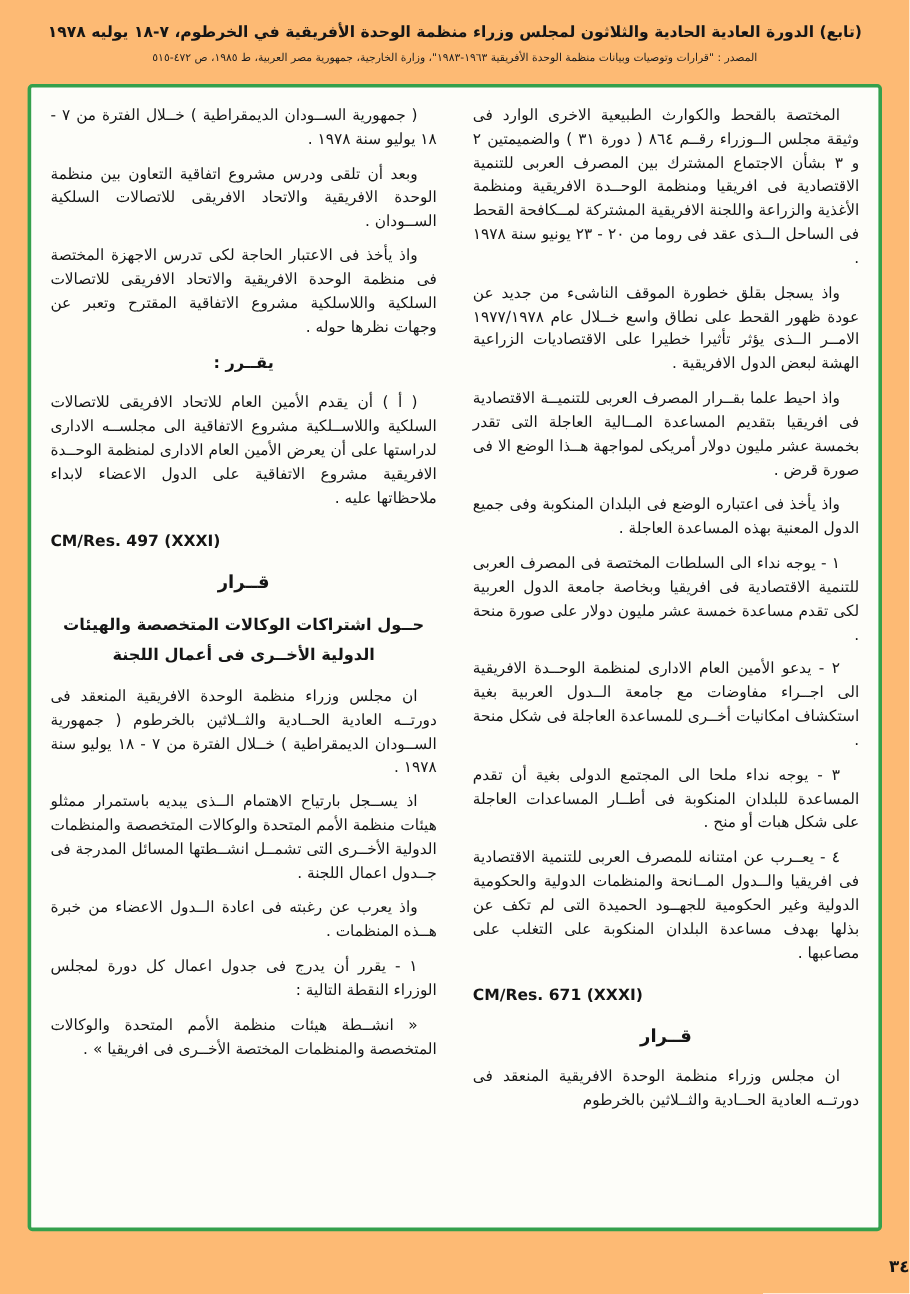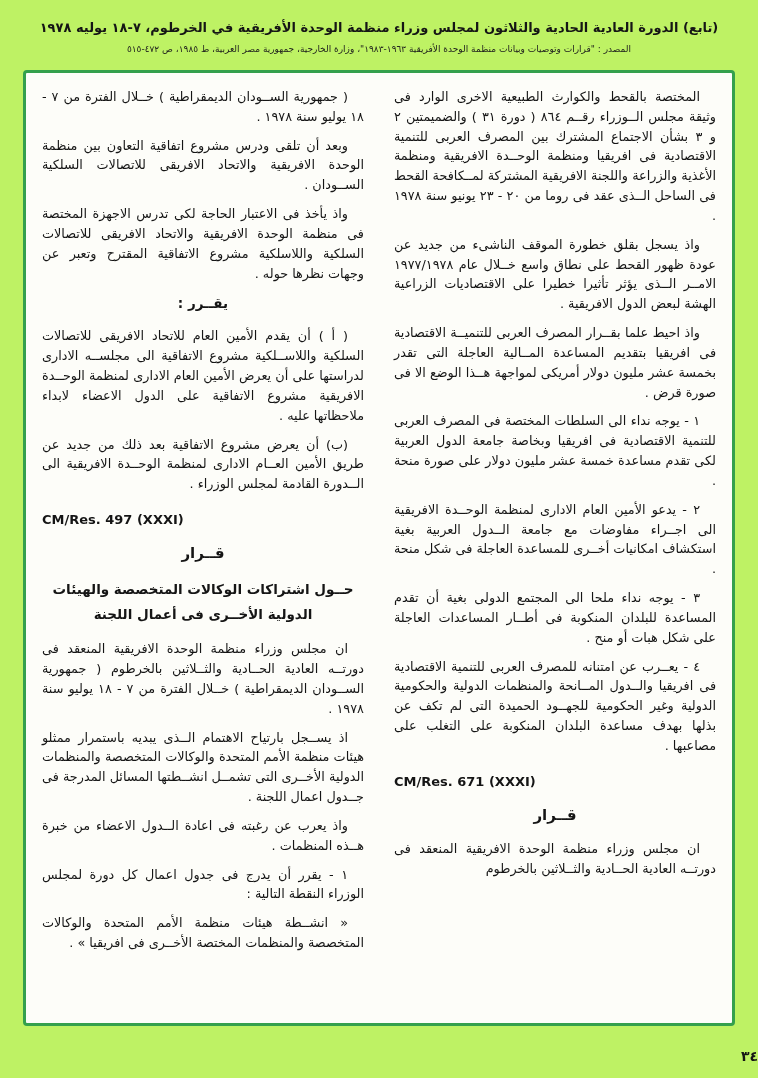--- a/index.html
+++ b/index.html
@@ -6,21 +6,21 @@
   html,body { background:#ffffff; }
   body {
     width:758px; height:1078px;
     font-family:"DejaVu Sans", sans-serif;
     color:#151515;
     direction:rtl;
   }
   .page {
     position:relative;
     width:758px; height:1078px;
-    background:#bef264;
+    background:#fdba74;
     padding:10px 16px 0;
     overflow:hidden;
   }
   
   .hdr { text-align:center; padding-top:8px; }
   .hdr-line1 {
     font-weight:bold;
     font-size:13px;
     line-height:1.5;
   }
@@ -102,36 +102,36 @@
     <div class="hdr-line1">(تابع) الدورة العادية الحادية والثلاثون لمجلس وزراء منظمة الوحدة الأفريقية في الخرطوم، ٧-١٨ يوليه ١٩٧٨</div>
     <div class="hdr-line2">المصدر : "قرارات وتوصيات وبيانات منظمة الوحدة الأفريقية ١٩٦٣-١٩٨٣"، وزارة الخارجية، جمهورية مصر العربية، ط ١٩٨٥، ص ٤٧٢-٥١٥</div>
   </header>
 
   <div class="frame">
 
     <section class="col">
       <p class="para">المختصة بالقحط والكوارث الطبيعية الاخرى الوارد فى وثيقة مجلس الــوزراء رقــم ٨٦٤ ( دورة ٣١ ) والضميمتين ٢ و ٣ بشأن الاجتماع المشترك بين المصرف العربى للتنمية الاقتصادية فى افريقيا ومنظمة الوحــدة الافريقية ومنظمة الأغذية والزراعة واللجنة الافريقية المشتركة لمــكافحة القحط فى الساحل الــذى عقد فى روما من ٢٠ - ٢٣ يونيو سنة ١٩٧٨ .</p>
       <p class="para">واذ يسجل بقلق خطورة الموقف الناشىء من جديد عن عودة ظهور القحط على نطاق واسع خــلال عام ١٩٧٧/١٩٧٨ الامــر الــذى يؤثر تأثيرا خطيرا على الاقتصاديات الزراعية الهشة لبعض الدول الافريقية .</p>
       <p class="para">واذ احيط علما بقــرار المصرف العربى للتنميــة الاقتصادية فى افريقيا بتقديم المساعدة المــالية العاجلة التى تقدر بخمسة عشر مليون دولار أمريكى لمواجهة هــذا الوضع الا فى صورة قرض .</p>
+      <p class="para">واذ يأخذ فى اعتباره الوضع فى البلدان المنكوبة وفى جميع الدول المعنية بهذه المساعدة العاجلة .</p>
       <p class="para">١ - يوجه نداء الى السلطات المختصة فى المصرف العربى للتنمية الاقتصادية فى افريقيا وبخاصة جامعة الدول العربية لكى تقدم مساعدة خمسة عشر مليون دولار على صورة منحة .</p>
       <p class="para">٢ - يدعو الأمين العام الادارى لمنظمة الوحــدة الافريقية الى اجــراء مفاوضات مع جامعة الــدول العربية بغية استكشاف امكانيات أخــرى للمساعدة العاجلة فى شكل منحة .</p>
       <p class="para">٣ - يوجه نداء ملحا الى المجتمع الدولى بغية أن تقدم المساعدة للبلدان المنكوبة فى أطــار المساعدات العاجلة على شكل هبات أو منح .</p>
       <p class="para">٤ - يعــرب عن امتنانه للمصرف العربى للتنمية الاقتصادية فى افريقيا والــدول المــانحة والمنظمات الدولية والحكومية الدولية وغير الحكومية للجهــود الحميدة التى لم تكف عن بذلها بهدف مساعدة البلدان المنكوبة على التغلب على مصاعبها .</p>
       <p class="res-ref">CM/Res. 671 (XXXI)</p>
       <h2 class="res-title">قــرار</h2>
       <p class="para">ان مجلس وزراء منظمة الوحدة الافريقية المنعقد فى دورتــه العادية الحــادية والثــلاثين بالخرطوم</p>
     </section>
 
     <section class="col">
       <p class="para">( جمهورية الســودان الديمقراطية ) خــلال الفترة من ٧ - ١٨ يوليو سنة ١٩٧٨ .</p>
       <p class="para">وبعد أن تلقى ودرس مشروع اتفاقية التعاون بين منظمة الوحدة الافريقية والاتحاد الافريقى للاتصالات السلكية الســودان .</p>
       <p class="para">واذ يأخذ فى الاعتبار الحاجة لكى تدرس الاجهزة المختصة فى منظمة الوحدة الافريقية والاتحاد الافريقى للاتصالات السلكية واللاسلكية مشروع الاتفاقية المقترح وتعبر عن وجهات نظرها حوله .</p>
       <p class="decides">يقــرر :</p>
       <p class="para">( أ ) أن يقدم الأمين العام للاتحاد الافريقى للاتصالات السلكية واللاســلكية مشروع الاتفاقية الى مجلســه الادارى لدراستها على أن يعرض الأمين العام الادارى لمنظمة الوحــدة الافريقية مشروع الاتفاقية على الدول الاعضاء لابداء ملاحظاتها عليه .</p>
-      <p class="para">(ب) أن يعرض مشروع الاتفاقية بعد ذلك من جديد عن طريق الأمين العــام الادارى لمنظمة الوحــدة الافريقية الى الــدورة القادمة لمجلس الوزراء .</p>
       <p class="res-ref">CM/Res. 497 (XXXI)</p>
       <h2 class="res-title">قــرار</h2>
       <h3 class="res-subtitle">حــول اشتراكات الوكالات المتخصصة والهيئات الدولية الأخــرى فى أعمال اللجنة</h3>
       <p class="para">ان مجلس وزراء منظمة الوحدة الافريقية المنعقد فى دورتــه العادية الحــادية والثــلاثين بالخرطوم ( جمهورية الســودان الديمقراطية ) خــلال الفترة من ٧ - ١٨ يوليو سنة ١٩٧٨ .</p>
       <p class="para">اذ يســجل بارتياح الاهتمام الــذى يبديه باستمرار ممثلو هيئات منظمة الأمم المتحدة والوكالات المتخصصة والمنظمات الدولية الأخــرى التى تشمــل انشــطتها المسائل المدرجة فى جــدول اعمال اللجنة .</p>
       <p class="para">واذ يعرب عن رغبته فى اعادة الــدول الاعضاء من خبرة هــذه المنظمات .</p>
       <p class="para">١ - يقرر أن يدرج فى جدول اعمال كل دورة لمجلس الوزراء النقطة التالية :</p>
       <p class="para">« انشــطة هيئات منظمة الأمم المتحدة والوكالات المتخصصة والمنظمات المختصة الأخــرى فى افريقيا » .</p>
     </section>
 

